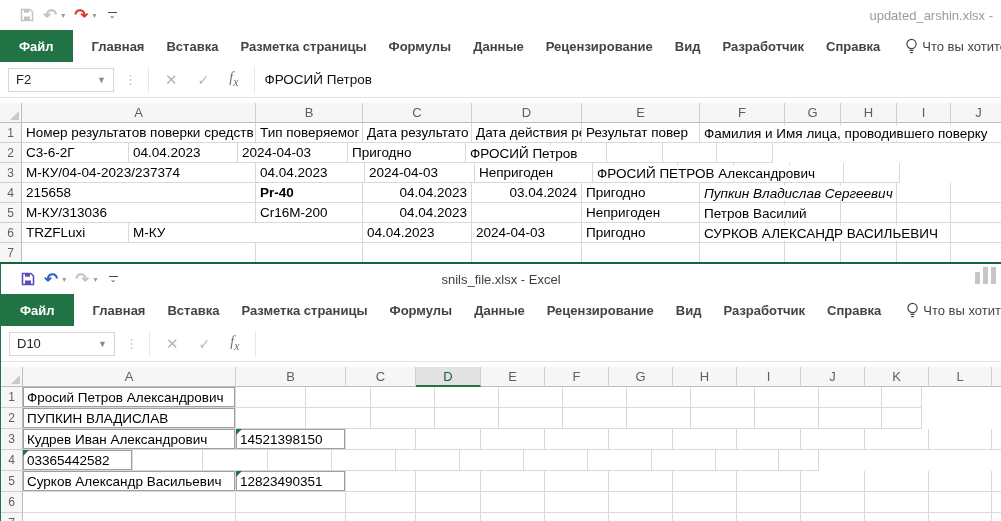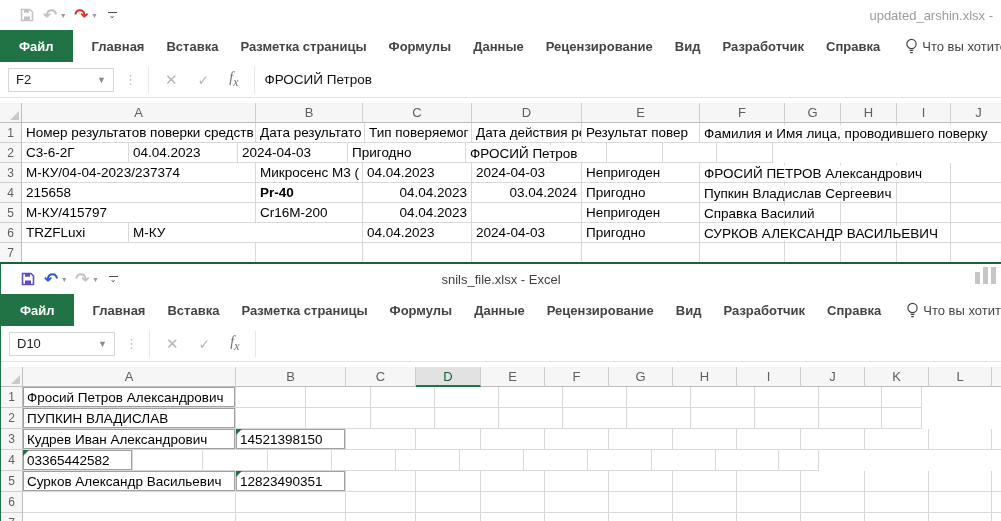--- a/index.html
+++ b/index.html
@@ -137,22 +137,22 @@
         <div class="chdr" style="width: 118px;">E</div>
         <div class="chdr" style="width: 85px;">F</div>
         <div class="chdr" style="width: 56px;">G</div>
         <div class="chdr" style="width: 56px;">H</div>
         <div class="chdr" style="width: 54px;">I</div>
         <div class="chdr" style="width: 56px;">J</div>
       </div>
       <div class="grow" style="height: 20px;">
         <div class="rhdr" style="width: 22px;">1</div>
         <div class="cell clip" style="width: 234px;">Номер результатов поверки средств</div>
+        <div class="cell clip" style="width: 107px;">Тип поверяемог</div>
         <div class="cell clip" style="width: 109px;">Дата результато</div>
-        <div class="cell clip" style="width: 107px;">Тип поверяемог</div>
         <div class="cell clip" style="width: 110px;">Дата действия рез</div>
         <div class="cell clip" style="width: 118px;">Результат повер</div>
         <div class="cell over" style="width: 85px;">
           <span class="overtext">Фамилия и Имя лица, проводившего поверку</span>
         </div>
         <div class="cell" style="width: 56px;"></div>
         <div class="cell" style="width: 56px;"></div>
         <div class="cell" style="width: 54px;"></div>
         <div class="cell" style="width: 56px;"></div>
       </div>
@@ -166,56 +166,55 @@
           <span class="overtext">ФРОСИЙ Петров</span>
         </div>
         <div class="cell" style="width: 56px;"></div>
         <div class="cell" style="width: 56px;"></div>
         <div class="cell" style="width: 54px;"></div>
         <div class="cell" style="width: 56px;"></div>
       </div>
       <div class="grow" style="height: 20px;">
         <div class="rhdr" style="width: 22px;">3</div>
         <div class="cell" style="width: 234px;">М-КУ/04-04-2023/237374</div>
-        <div class="cell clip" style="width: 107px;">Микросенс М3 (</div>
         <div class="cell" style="width: 109px;">04.04.2023</div>
         <div class="cell" style="width: 110px;">2024-04-03</div>
         <div class="cell" style="width: 118px;">Непригоден</div>
         <div class="cell over" style="width: 85px;">
           <span class="overtext">ФРОСИЙ ПЕТРОВ Александрович</span>
         </div>
         <div class="cell" style="width: 56px;"></div>
         <div class="cell" style="width: 56px;"></div>
         <div class="cell" style="width: 54px;"></div>
         <div class="cell" style="width: 56px;"></div>
       </div>
       <div class="grow" style="height: 20px;">
         <div class="rhdr" style="width: 22px;">4</div>
         <div class="cell" style="width: 234px;">215658</div>
         <div class="cell" style="width: 107px; font-weight: bold;">Pr-40</div>
         <div class="cell right" style="width: 109px;">04.04.2023</div>
         <div class="cell right" style="width: 110px;">03.04.2024</div>
         <div class="cell" style="width: 118px;">Пригодно</div>
-        <div class="cell over" style="width: 85px;">
+        <div class="cell over" style="width: 85px; font-style: italic;">
           <span class="overtext">Пупкин Владислав Сергеевич</span>
         </div>
         <div class="cell" style="width: 56px;"></div>
         <div class="cell" style="width: 56px;"></div>
         <div class="cell" style="width: 54px;"></div>
         <div class="cell" style="width: 56px;"></div>
       </div>
       <div class="grow" style="height: 20px;">
         <div class="rhdr" style="width: 22px;">5</div>
-        <div class="cell" style="width: 234px;">М-КУ/415797</div>
+        <div class="cell" style="width: 234px;">М-КУ/313036</div>
         <div class="cell" style="width: 107px;">Cr16M-200</div>
         <div class="cell right" style="width: 109px;">04.04.2023</div>
         <div class="cell" style="width: 110px;"></div>
         <div class="cell" style="width: 118px;">Непригоден</div>
         <div class="cell over" style="width: 85px;">
-          <span class="overtext">Справка Василий</span>
+          <span class="overtext">Петров Василий</span>
         </div>
         <div class="cell" style="width: 56px;"></div>
         <div class="cell" style="width: 56px;"></div>
         <div class="cell" style="width: 54px;"></div>
         <div class="cell" style="width: 56px;"></div>
       </div>
       <div class="grow" style="height: 20px;">
         <div class="rhdr" style="width: 22px;">6</div>
         <div class="cell" style="width: 107px;">TRZFLuxi</div>
         <div class="cell" style="width: 234px;">М-КУ</div>

